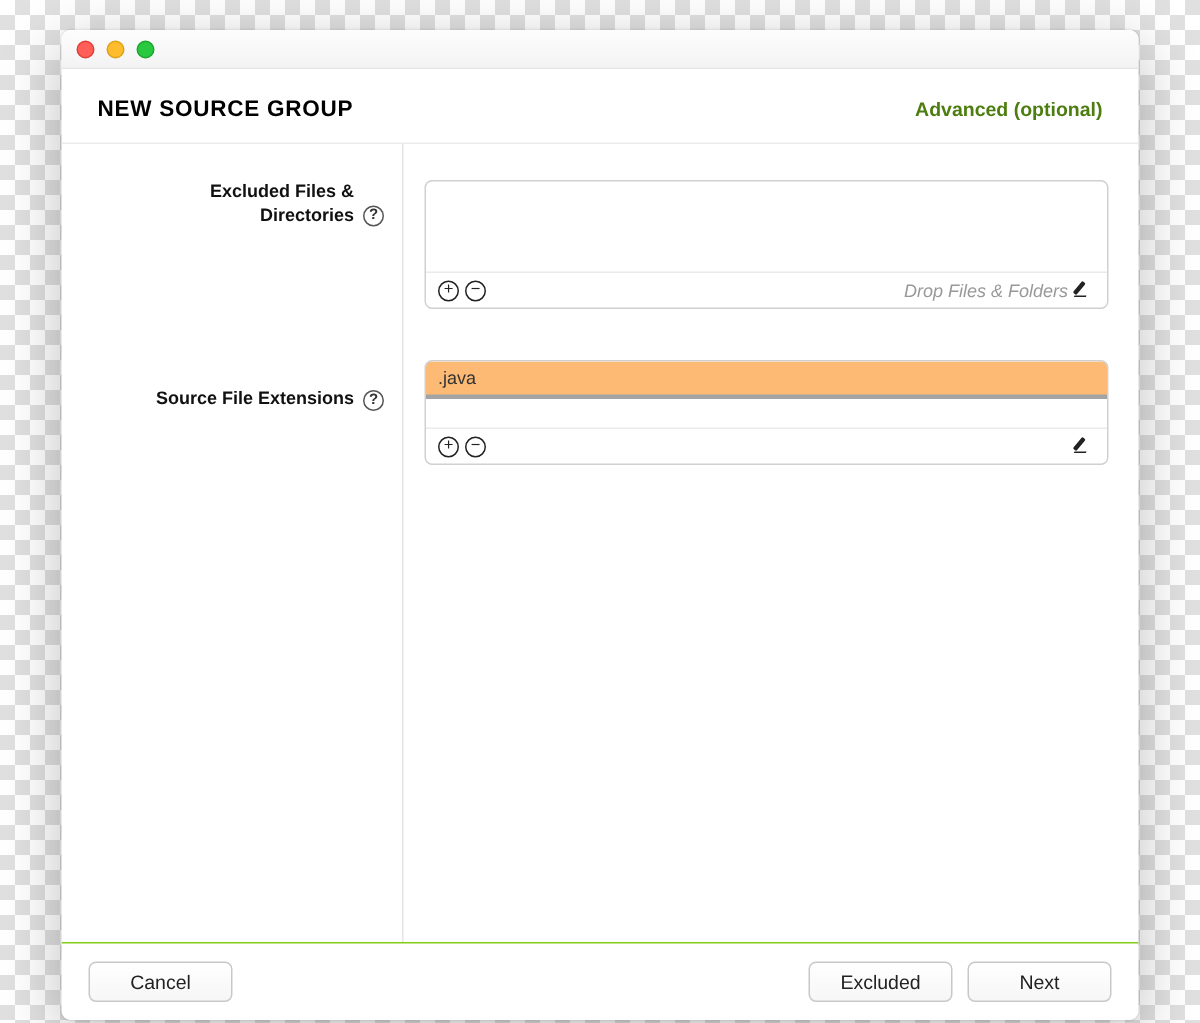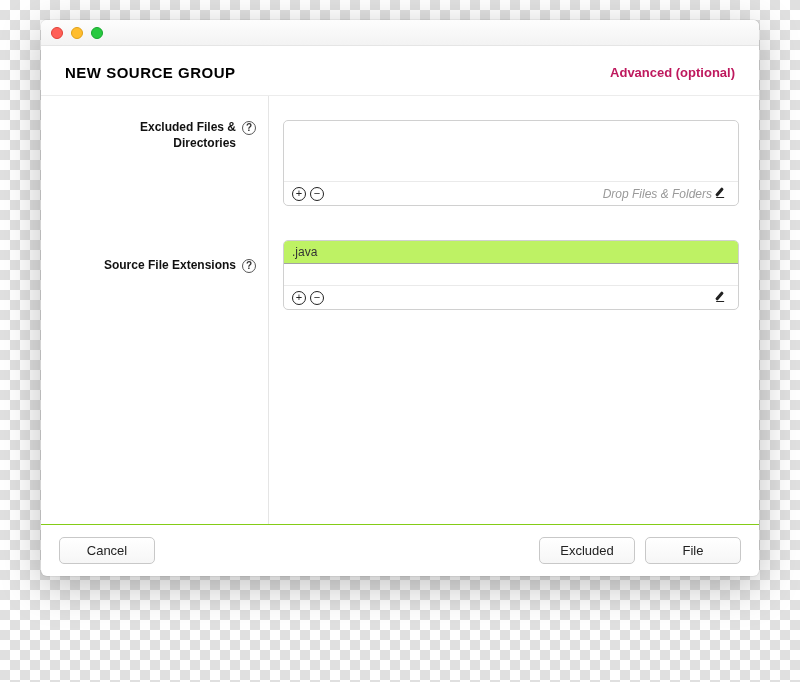--- a/index.html
+++ b/index.html
@@ -16,21 +16,21 @@
     background-size: 20px 20px;
     background-position: 0 0, 0 10px, 10px -10px, -10px 0;
     background-color: #fff;
     position: relative;
   }
   .window {
     position: absolute;
     left: 41px;
     top: 20px;
     width: 718px;
-    height: 556px;
+    height: 660px;
     background: #fff;
     border-radius: 6px;
     box-shadow: 0 10px 40px rgba(0,0,0,.25), 0 0 0 1px rgba(0,0,0,.05);
     overflow: hidden;
     display: flex;
     flex-direction: column;
   }
   .titlebar {
     height: 26px;
     display: flex;
@@ -49,21 +49,21 @@
     justify-content: space-between;
     align-items: center;
     padding: 18px 24px 14px 24px;
   }
   .header h1 {
     font-size: 15px;
     font-weight: 700;
     letter-spacing: .5px;
   }
   .adv {
-    color:#be185d;
+    color:#4d7c0f;
     font-weight:600;
     font-size:13px;
     cursor:pointer;
   }
   .body {
     flex: 1;
     display: flex;
     border-top: 1px solid #ececec;
     overflow: hidden;
   }
@@ -77,21 +77,21 @@
     padding: 24px 20px 0 14px;
   }
   .row-label {
     text-align: right;
     font-size: 12px;
     font-weight: 700;
     color: #111;
     line-height: 1.3;
     display: flex;
     justify-content: flex-end;
-    align-items: flex-start;
+    align-items: flex-end;
     gap: 6px;
   }
   .help {
     width: 14px; height: 14px;
     border: 1px solid #555;
     border-radius: 50%;
     font-size: 10px;
     line-height: 12px;
     text-align: center;
     color:#333;
@@ -105,22 +105,22 @@
     overflow: hidden;
     background:#fff;
   }
   .list-content {
     height: 60px;
     font-size: 12px;
   }
   .list-content.small { height: 44px; }
   .list-item {
     padding: 4px 8px;
-    border-bottom: 1px solid #a3a3a3;
-    background:#bef264;
+    border-bottom: 3px solid #a3a3a3;
+    background:#fdba74;
     color:#333;
   }
   .list-footer {
     border-top: 1px solid #eaeaea;
     height: 24px;
     display: flex;
     align-items: center;
     padding: 0 8px;
     font-size: 12px;
     color:#999;
@@ -246,16 +246,16 @@
         </div>
       </div>
 
     </div>
   </div>
 
   <div class="footer">
     <div class="btn">Cancel</div>
     <span class="spacer"></span>
     <div class="btn">Excluded</div>
-    <div class="btn">File</div>
+    <div class="btn">Next</div>
   </div>
 
 </div>
 
 </body></html>

